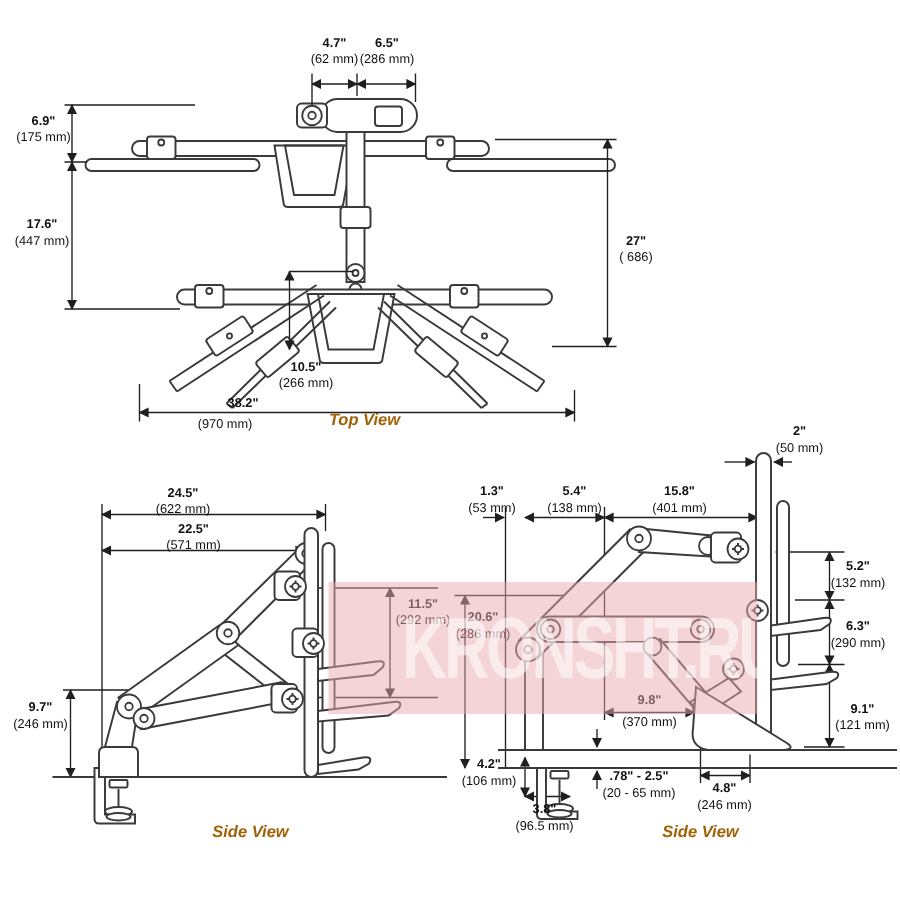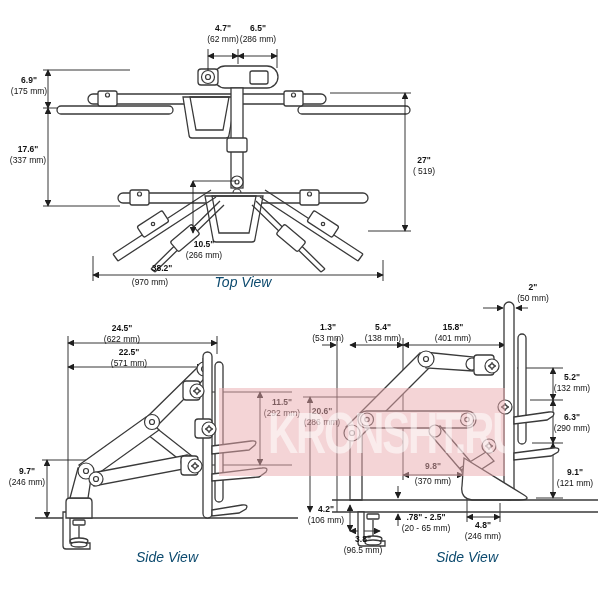--- a/index.html
+++ b/index.html
@@ -3,22 +3,22 @@
 <meta charset="utf-8">
 <style>
   html,body{margin:0;padding:0;background:#fff}
   .stage{position:relative;width:600px;height:600px;background:#fff;
          font-family:"Liberation Sans",sans-serif;overflow:hidden}
   .stage svg{position:absolute;left:0;top:0;z-index:2}
   .dim{position:absolute;transform:translateX(-50%);text-align:center;
        font-size:8.5px;font-weight:700;line-height:11px;color:#111;
        white-space:nowrap;z-index:3}
   .dim .mm{font-weight:400}
-  .cap{position:absolute;transform:translateX(-50%);font-size:14px;
-       font-style:italic;font-weight:400;color:#0c4a6e;white-space:nowrap;z-index:3}
+  .cap{position:absolute;transform:translateX(-50%);font-size:11px;
+       font-style:italic;font-weight:700;color:#a16207;white-space:nowrap;z-index:3}
   .watermark{position:absolute;left:219px;top:388px;width:286px;height:88px;
        background:rgba(233,170,174,0.50);display:flex;align-items:center;
        justify-content:flex-start;overflow:hidden;z-index:4;pointer-events:none}
   .watermark span{font-size:58px;font-weight:700;letter-spacing:-3px;
        color:rgba(255,255,255,0.55);transform:scaleX(0.72);white-space:nowrap}
   
   .dw{stroke:#3a3a3a;stroke-width:1.3;fill:#fff}
   .dn{stroke:#3a3a3a;stroke-width:1.3;fill:none}
   .dl{stroke:#1f1f1f;stroke-width:0.9;fill:none}
   .jc{stroke:#3a3a3a;stroke-width:1.2;fill:#fff}
@@ -228,25 +228,25 @@
   <div class="dim" style="left:258px;top:23px">
     <div>6.5"</div>
       <div class="mm">(286 mm)</div>
   </div>
   <div class="dim" style="left:29px;top:75px">
     <div>6.9"</div>
       <div class="mm">(175 mm)</div>
   </div>
   <div class="dim" style="left:28px;top:144px">
     <div>17.6"</div>
-      <div class="mm">(337 mm)</div>
+      <div class="mm">(447 mm)</div>
   </div>
   <div class="dim" style="left:424px;top:155px">
     <div>27"</div>
-      <div class="mm">( 519)</div>
+      <div class="mm">( 686)</div>
   </div>
   <div class="dim" style="left:204px;top:239px">
     <div>10.5"</div>
       <div class="mm">(266 mm)</div>
   </div>
   <div class="dim" style="left:162px;top:263px">
     <div>38.2"</div>
   </div>
   <div class="dim" style="left:150px;top:277px">
     <div class="mm">(970 mm)</div>

